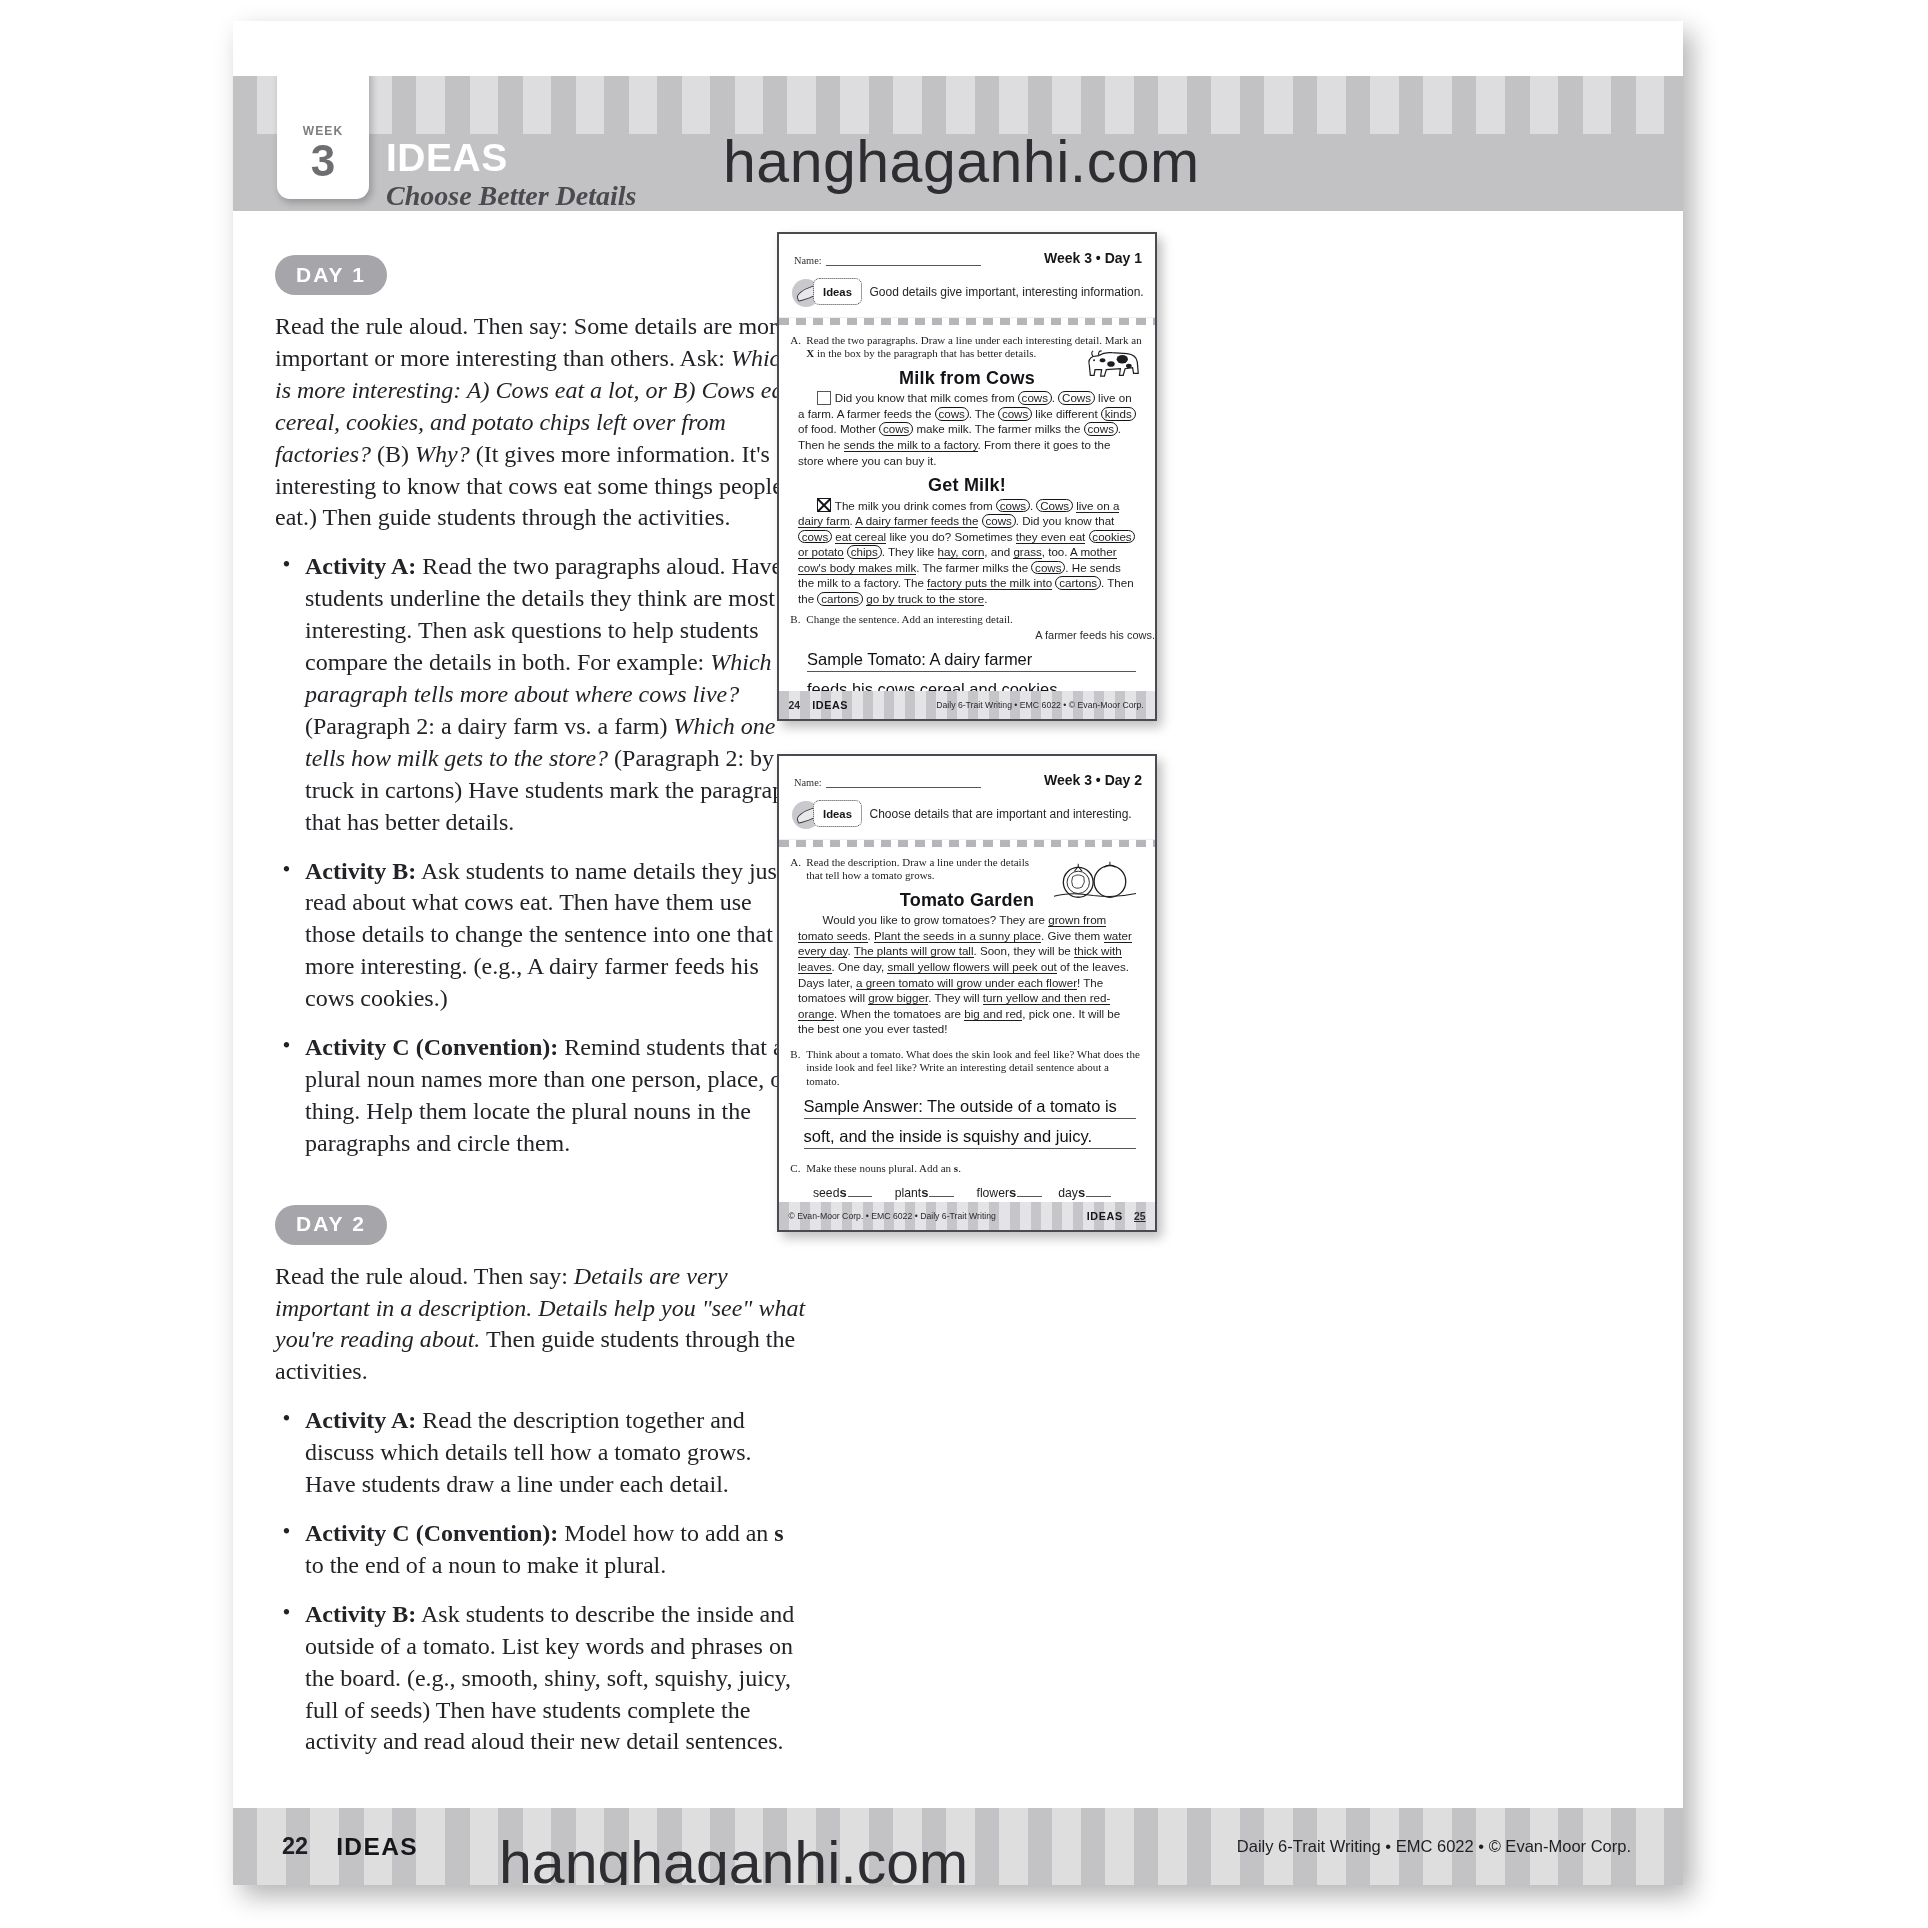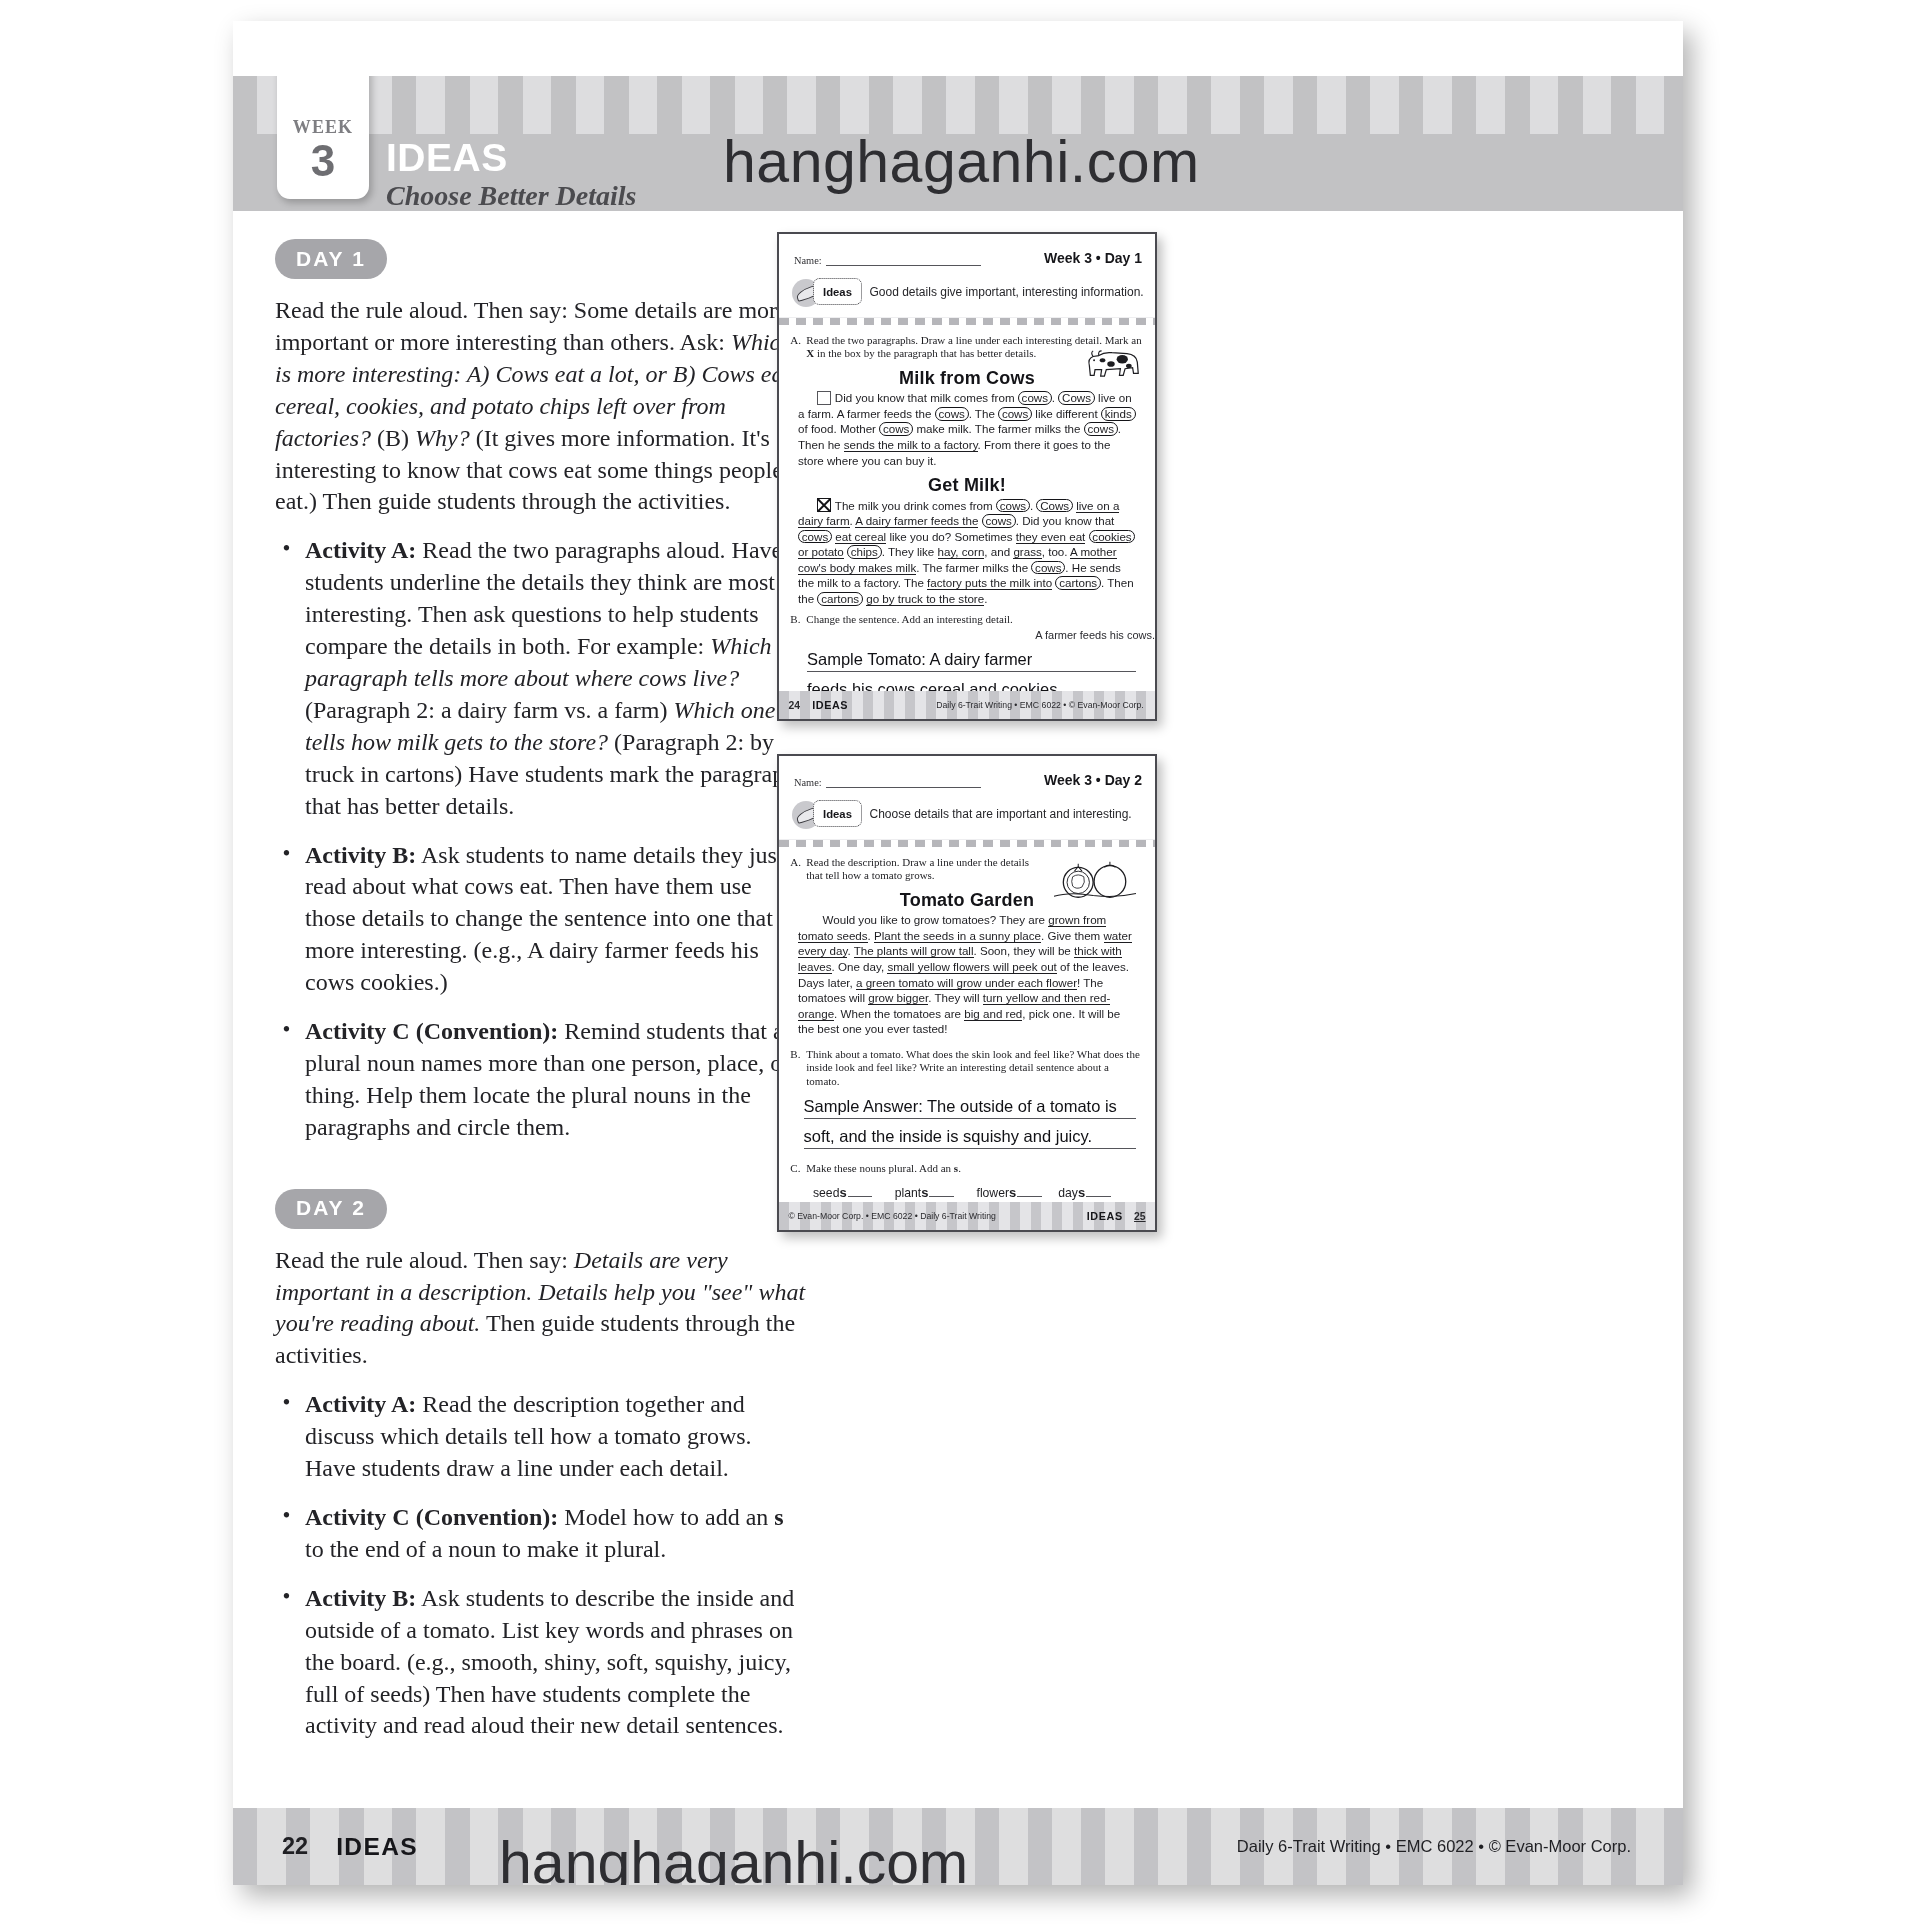--- a/index.html
+++ b/index.html
@@ -45,23 +45,23 @@
     left: 44px; top: -11.3px;
     width: 92px; height: 134px;
     background: #ffffff;
     border-radius: 0 0 13px 13px;
     box-shadow: 2.8px 3.8px 7.5px rgba(0,0,0,0.22);
     display: flex; flex-direction: column;
     align-items: center; justify-content: flex-end;
     padding-bottom: 17px;
   }
   .week-tab .wk-label {
-    font-family: Liberation Serif, serif;
-    font-weight: bold;
-    font-size: 18px;
+    font-family: Liberation Sans, sans-serif;
+    font-weight: bold;
+    font-size: 12px;
     letter-spacing: 1.1px;
     color: #7e7e82;
     margin-bottom: 1.9px;
   }
   .week-tab .wk-num {
     font-family: "Liberation Sans", sans-serif;
     font-weight: bold;
     font-size: 44px;
     line-height: 0.95;
     color: #6e6e72;
@@ -101,21 +101,21 @@
   .body-area {
     position: absolute;
     left: 0; top: 190px;
     width: 100%; height: 1531px;
     background: #ffffff;
   }
 
   
   .left-col {
     position: absolute;
-    left: 42px; top: 28px;
+    left: 42px; top: 44px;
     width: 532px;
   }
   .day-pill {
     display: inline-block;
     background: #a6a6aa;
     color: #ffffff;
     font-family: "Liberation Sans", sans-serif;
     font-weight: bold;
     font-size: 21px;
     letter-spacing: 2.1px;

